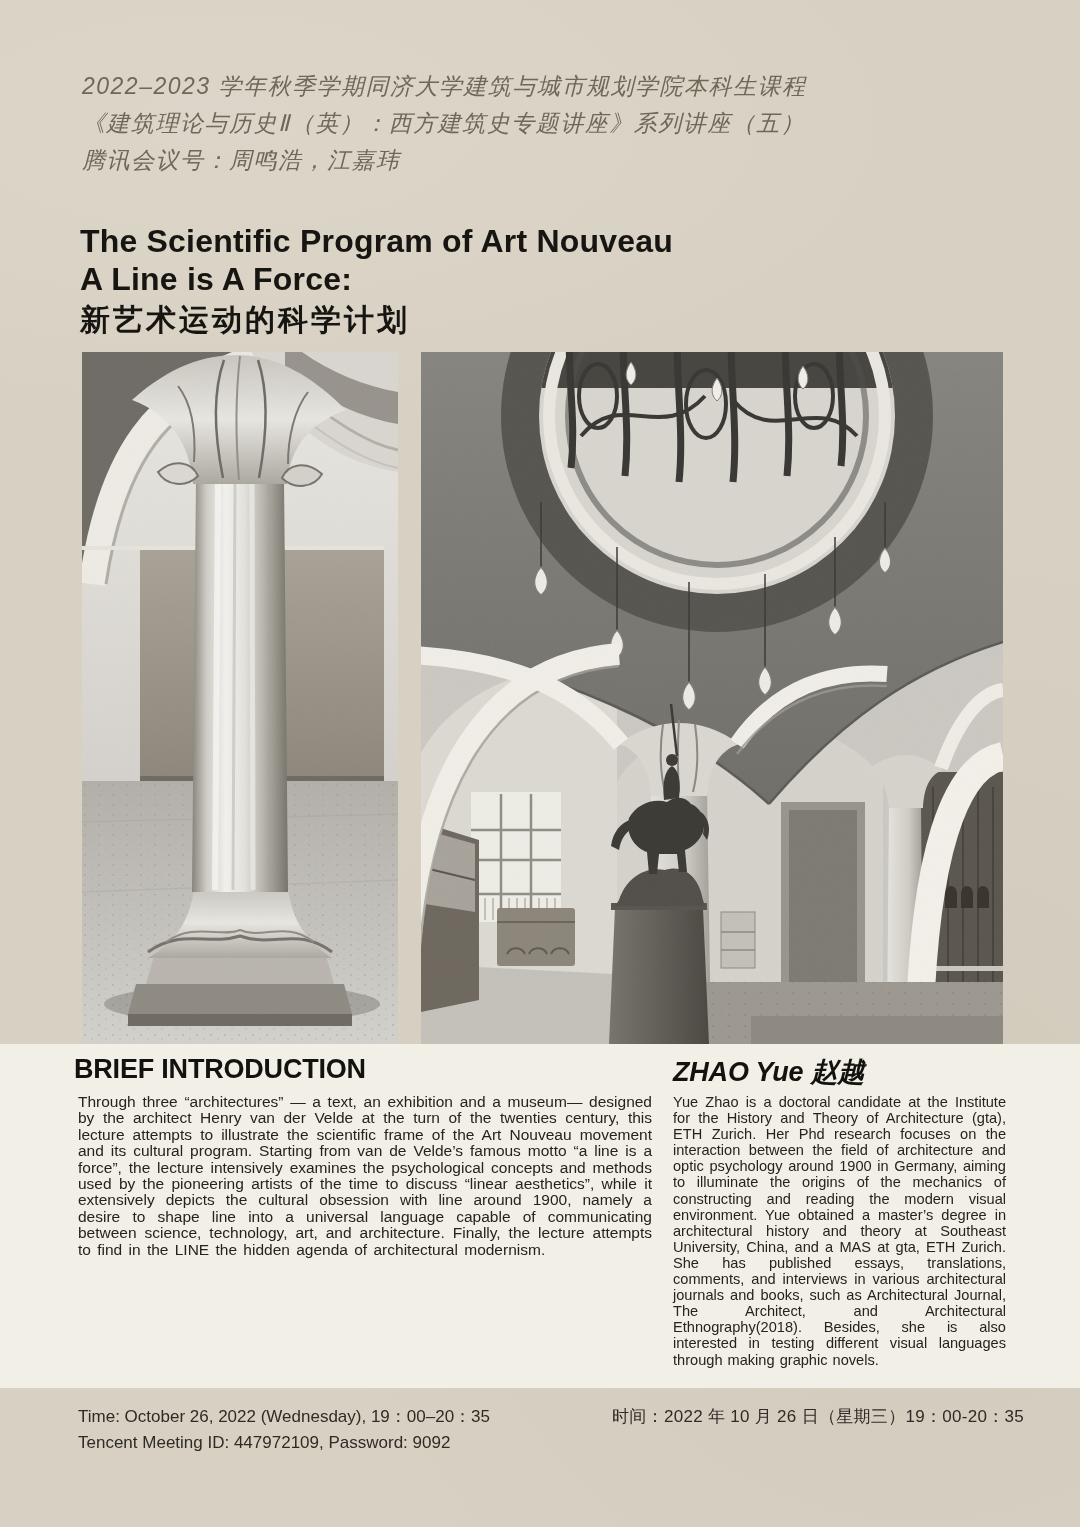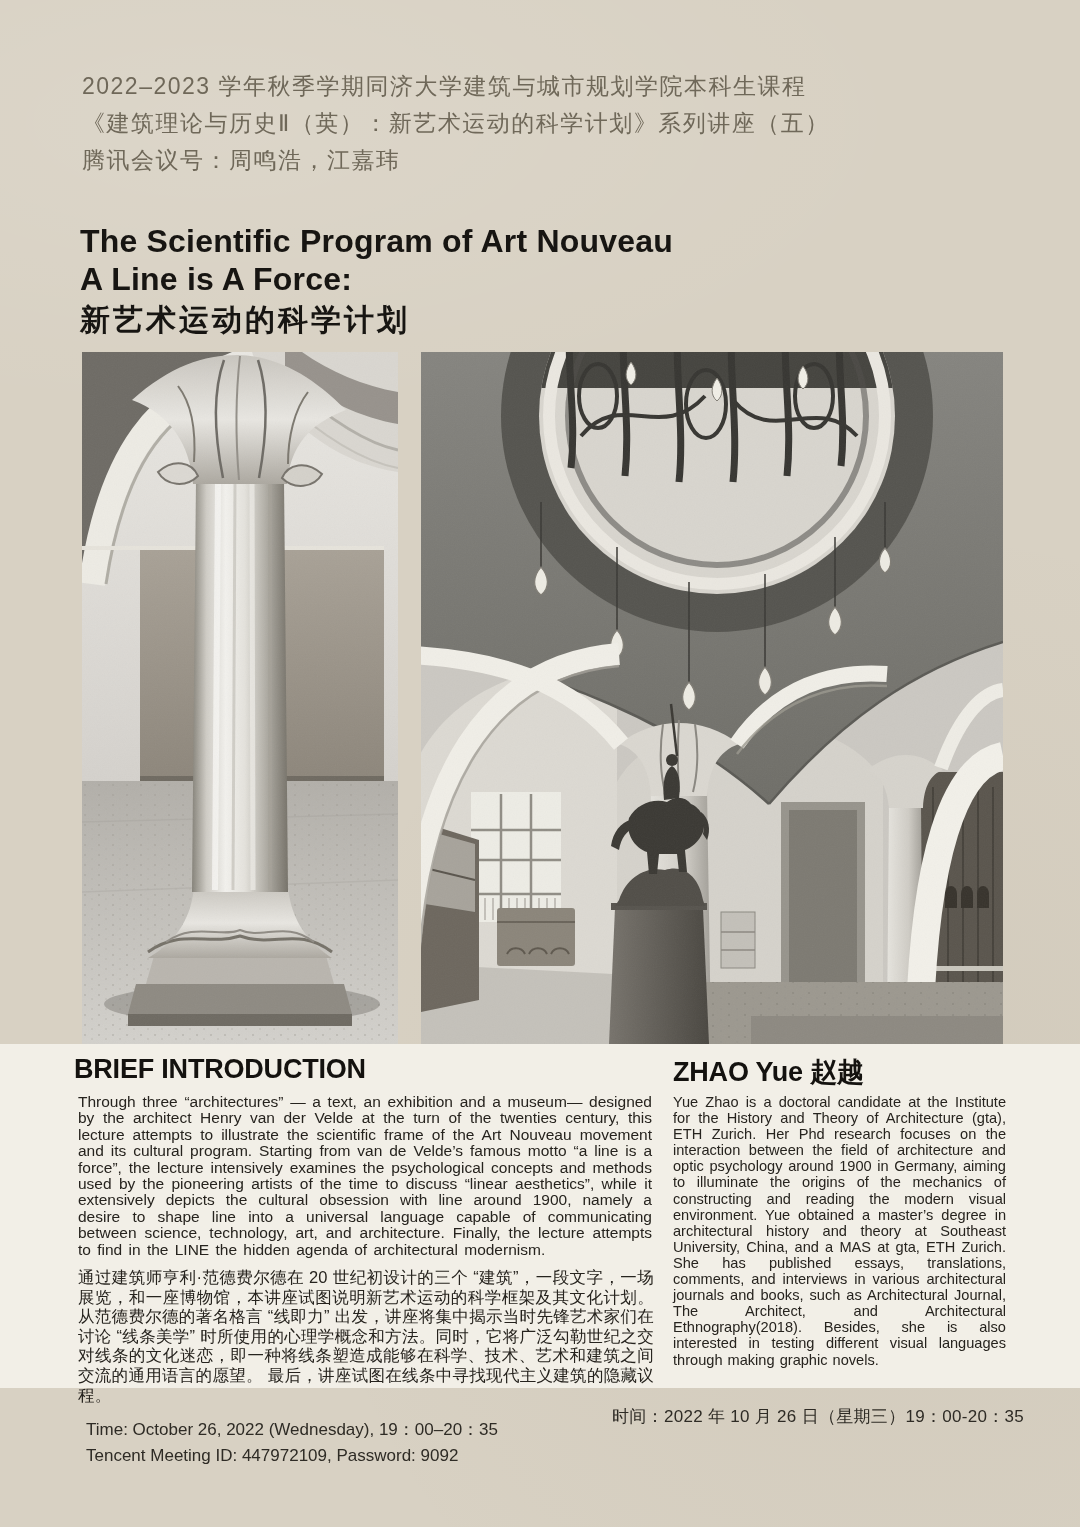--- a/index.html
+++ b/index.html
@@ -5,51 +5,51 @@
   html,body{margin:0;padding:0;}
   body{font-family:"Liberation Sans", sans-serif;background:#b5aea2;}
   .poster{
     position:relative;width:1080px;height:1527px;overflow:hidden;
     background:
       radial-gradient(1200px 500px at 20% 8%, rgba(255,255,255,0.10), rgba(0,0,0,0) 60%),
       radial-gradient(900px 900px at 85% 75%, rgba(110,95,70,0.06), rgba(0,0,0,0) 70%),
       #d8d1c3;
   }
   .hdr{position:absolute;left:82px;top:68px;color:#6f6859;}
-  .hdr div{white-space:nowrap;}
+  .hdr div{white-space:nowrap;font-style:italic;}
   .hdr-zh{font-size:23px;line-height:37px;letter-spacing:1.5px;font-weight:500;}
   .hdr-en{font-size:21.5px;line-height:37px;letter-spacing:0.2px;}
   .ttl{position:absolute;left:80px;top:222px;color:#171512;}
   .ttl-en{font-size:32px;font-weight:bold;line-height:38px;letter-spacing:0.2px;white-space:nowrap;}
   .ttl-zh{font-size:30px;font-weight:bold;line-height:44px;letter-spacing:3px;white-space:nowrap;}
   figure{margin:0;padding:0;position:absolute;top:352px;}
   .fig-left{left:82px;width:316px;height:692px;}
   .fig-right{left:421px;width:582px;height:692px;}
   figure svg{display:block;}
   .band{position:absolute;left:0;top:1044px;width:1080px;height:344px;background:#f2efe7;}
   .sec-h{position:absolute;font-size:27px;font-weight:bold;color:#14120f;letter-spacing:-0.2px;white-space:nowrap;}
   .h-brief{left:74px;top:1054px;}
-  .h-zhao{left:673px;top:1054px;}
+  .h-zhao{left:673px;top:1054px;font-style:italic;}
   .para{position:absolute;text-align:justify;color:#26231e;}
   .p-en{left:78px;top:1094px;width:574px;font-size:15.5px;line-height:16.4px;word-spacing:2px;}
   .p-zh{left:78px;top:1268px;width:576px;font-size:16.5px;line-height:19.6px;letter-spacing:0.2px;}
   .p-bio{left:673px;top:1094px;width:333px;font-size:14.6px;line-height:16.1px;word-spacing:1px;}
   .foot{position:absolute;top:1404px;color:#2e2b25;font-size:17px;line-height:26px;}
   .foot div{white-space:nowrap;}
-  .foot-en{left:86px;margin-top:13px;}
+  .foot-en{left:78px;}
   .foot-zh{left:612px;letter-spacing:0.3px;}
 </style>
 </head>
 <body>
 
 <div class="poster">
 
   <div class="hdr">
     <div class="hdr-zh">2022–2023 学年秋季学期同济大学建筑与城市规划学院本科生课程</div>
-    <div class="hdr-zh">《建筑理论与历史Ⅱ（英）：新艺术运动的科学计划》系列讲座（五）</div>
+    <div class="hdr-zh">《建筑理论与历史Ⅱ（英）：西方建筑史专题讲座》系列讲座（五）</div>
     <div class="hdr-zh">腾讯会议号：周鸣浩，江嘉玮</div>
   </div>
 
   <div class="ttl">
     <div class="ttl-en">The Scientific Program of Art Nouveau</div>
     <div class="ttl-en">A Line is A Force:</div>
     <div class="ttl-zh">新艺术运动的科学计划</div>
   </div>
 
   <figure class="fig-left">
@@ -294,21 +294,20 @@
         <line x1="256" y1="404" x2="250" y2="352" stroke="#3b3934" stroke-width="2.5"></line>
       </g>
       <rect width="582" height="692" filter="url(#grainR)" opacity="0.05"></rect>
     </svg>
   </figure>
 
   <div class="band"></div>
 
   <div class="sec-h h-brief">BRIEF INTRODUCTION</div>
   <div class="para p-en">Through three “architectures” — a text, an exhibition and a museum— designed by the architect Henry van der Velde at the turn of the twenties century, this lecture attempts to illustrate the scientific frame of the Art Nouveau movement and its cultural program. Starting from van de Velde’s famous motto “a line is a force”, the lecture intensively examines the psychological concepts and methods used by the pioneering artists of the time to discuss “linear aesthetics”, while it extensively depicts the cultural obsession with line around 1900, namely a desire to shape line into a universal language capable of communicating between science, technology, art, and architecture. Finally, the lecture attempts to find in the LINE the hidden agenda of architectural modernism.</div>
-  <div class="para p-zh">通过建筑师亨利·范德费尔德在 20 世纪初设计的三个 “建筑”，一段文字，一场展览，和一座博物馆，本讲座试图说明新艺术运动的科学框架及其文化计划。从范德费尔德的著名格言 “线即力” 出发，讲座将集中揭示当时先锋艺术家们在讨论 “线条美学” 时所使用的心理学概念和方法。同时，它将广泛勾勒世纪之交对线条的文化迷恋，即一种将线条塑造成能够在科学、技术、艺术和建筑之间交流的通用语言的愿望。 最后，讲座试图在线条中寻找现代主义建筑的隐藏议程。</div>
 
   <div class="sec-h h-zhao">ZHAO Yue 赵越</div>
   <div class="para p-bio">Yue Zhao is a doctoral candidate at the Institute for the History and Theory of Architecture (gta), ETH Zurich. Her Phd research focuses on the interaction between the field of architecture and optic psychology around 1900 in Germany, aiming to illuminate the origins of the mechanics of constructing and reading the modern visual environment. Yue obtained a master’s degree in architectural history and theory at Southeast University, China, and a MAS at gta, ETH Zurich. She has published essays, translations, comments, and interviews in various architectural journals and books, such as Architectural Journal, The Architect, and Architectural Ethnography(2018). Besides, she is also interested in testing different visual languages through making graphic novels.</div>
 
   <div class="foot foot-en">
     <div>Time: October 26, 2022 (Wednesday), 19：00–20：35</div>
     <div>Tencent Meeting ID: 447972109, Password: 9092</div>
   </div>
   <div class="foot foot-zh">
     <div>时间：2022 年 10 月 26 日（星期三）19：00-20：35</div>

